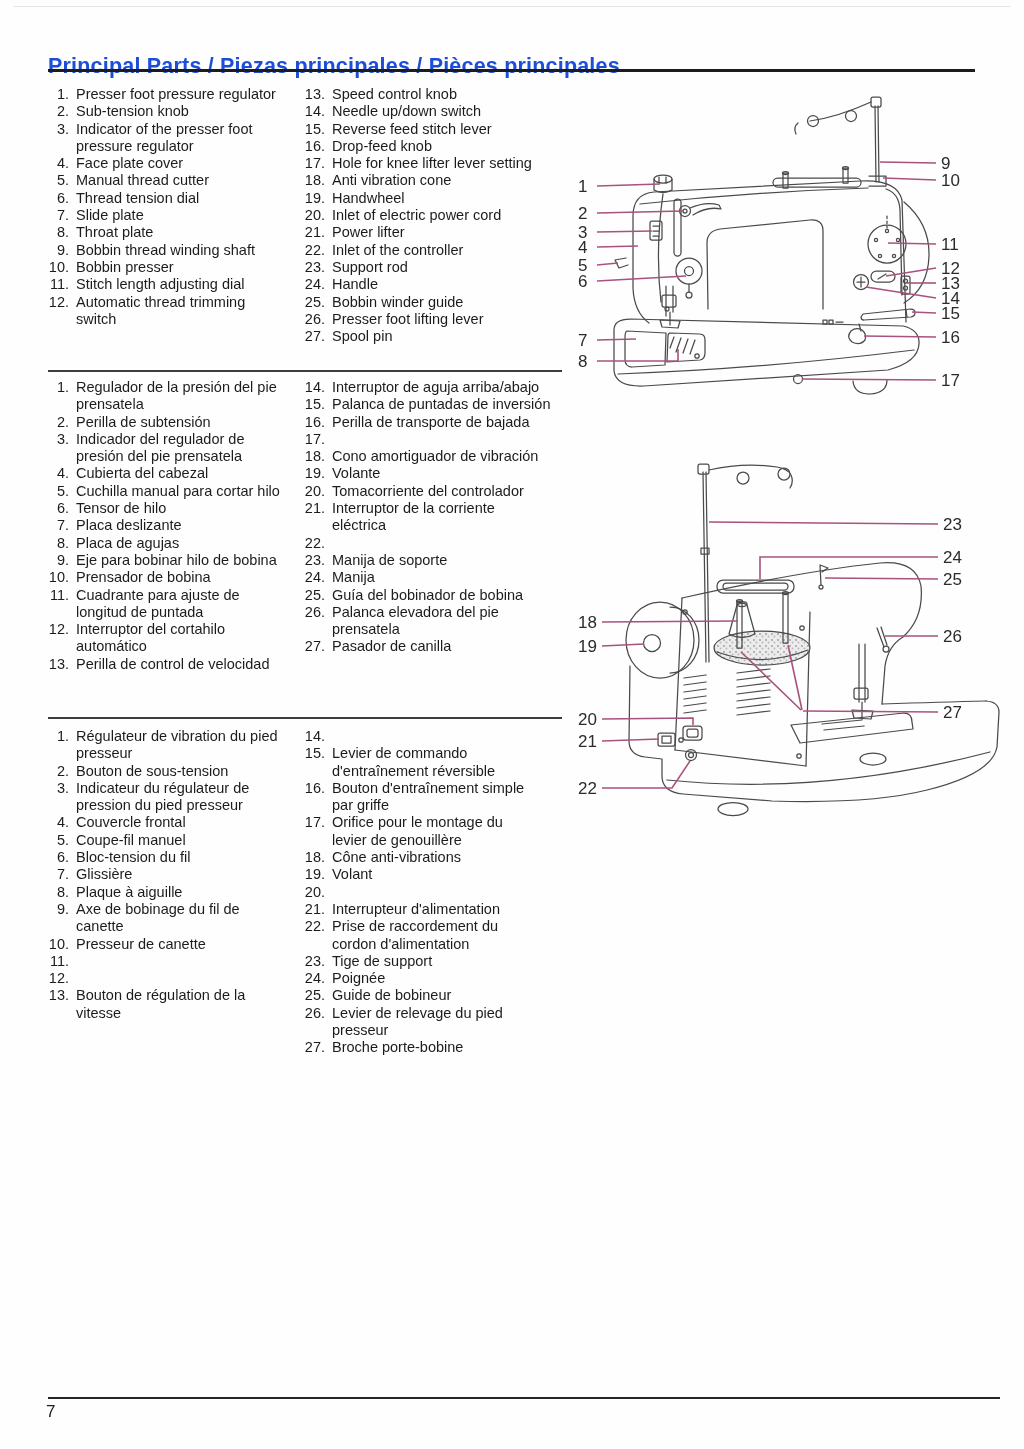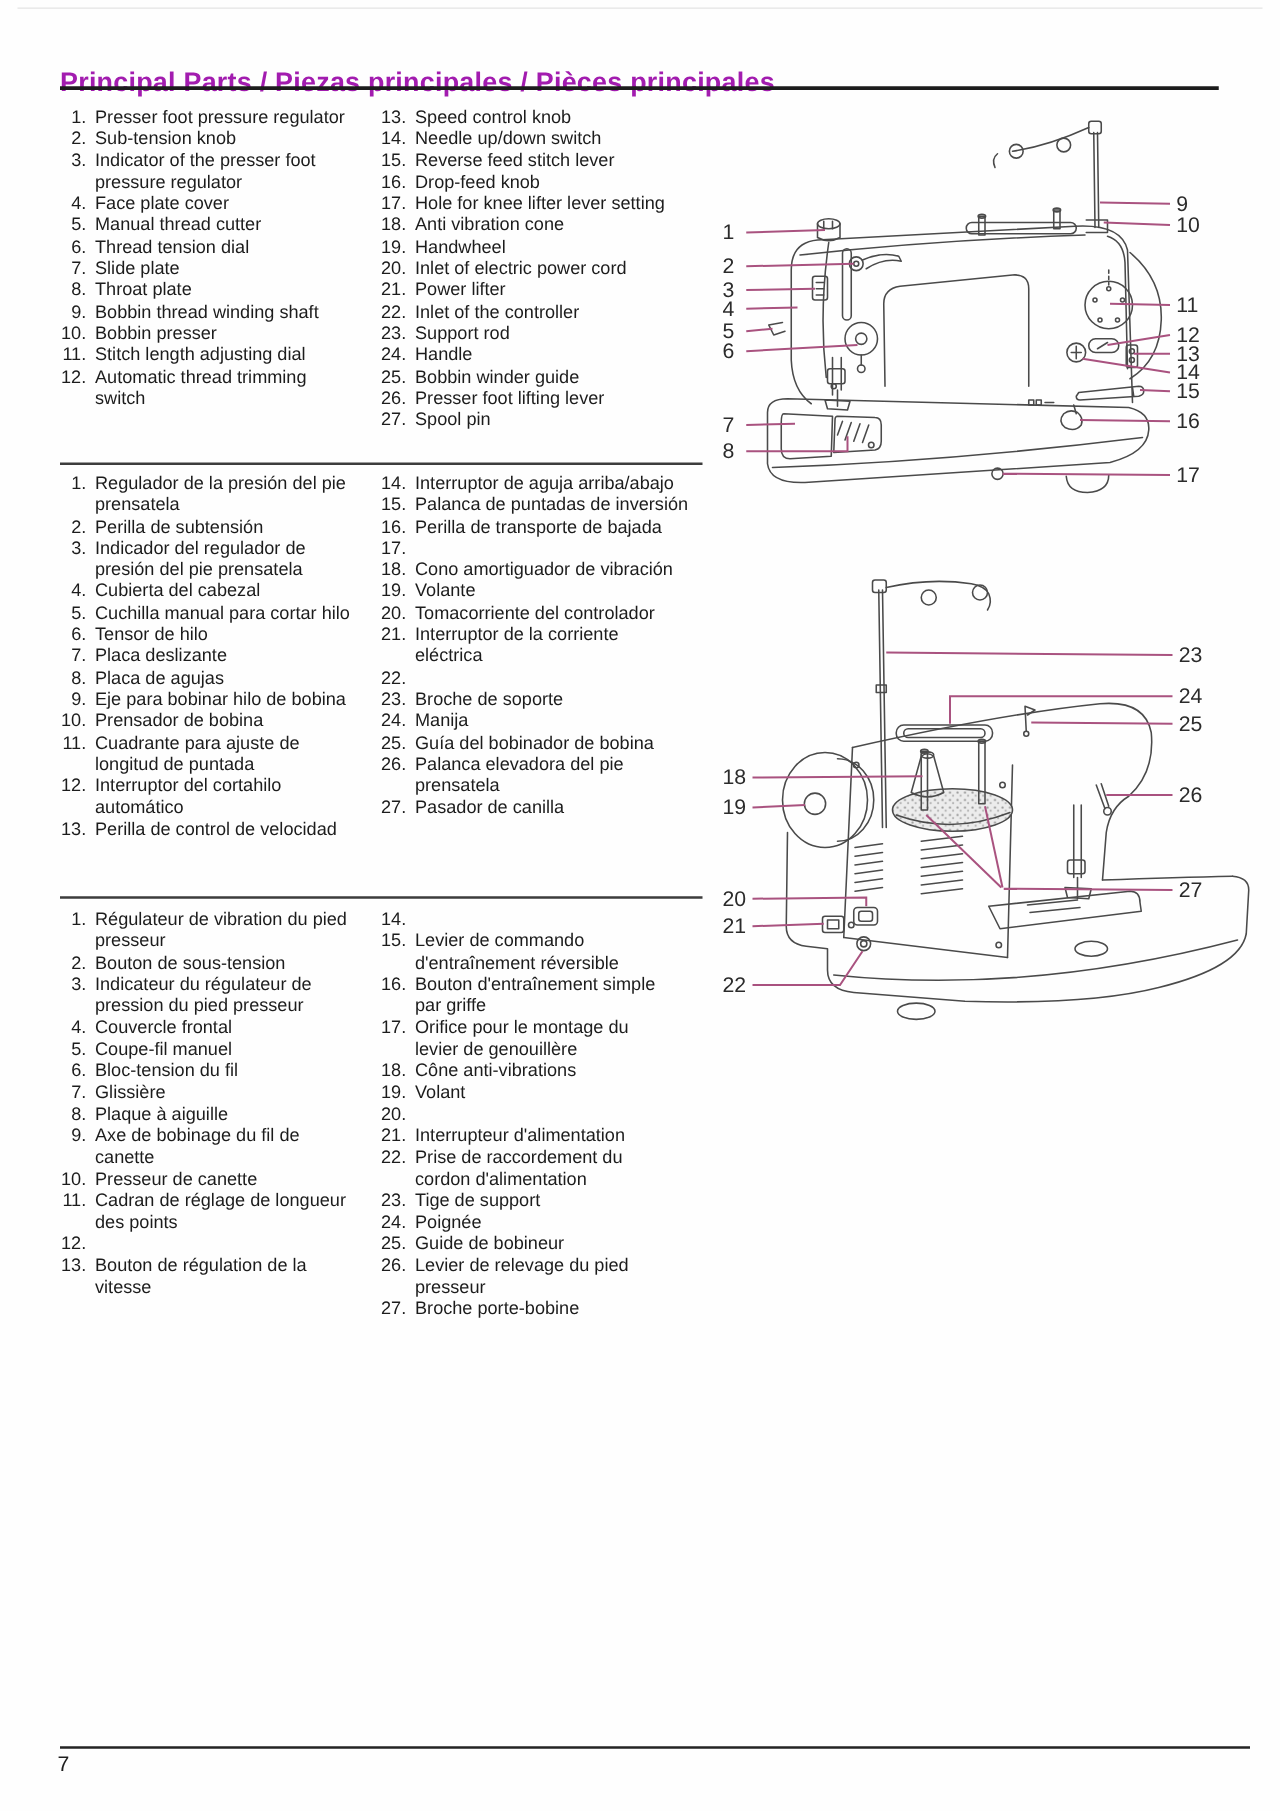--- a/index.html
+++ b/index.html
@@ -1,19 +1,19 @@
 <!DOCTYPE html>
 <html><head>
 <meta charset="utf-8">
 <style>
   html,body{margin:0;padding:0;background:#ffffff;}
   .page{position:relative;width:1024px;height:1449px;background:#fefefe;overflow:hidden;
         font-family:"Liberation Sans",sans-serif;color:#1e1e1e;}
   .scan-edge{position:absolute;top:6px;left:14px;width:996px;height:1px;background:#e3e3e3;}
-  .title{position:absolute;left:48px;top:40px;font-size:21.5px;font-weight:bold;color:#a21caf;
+  .title{position:absolute;left:48px;top:40px;font-size:21.5px;font-weight:bold;color:#1d4ed8;
          letter-spacing:0.2px;white-space:nowrap;}
   .title-rule{position:absolute;left:48px;top:69px;width:927px;height:3px;background:#1c1c1c;}
   .divider{position:absolute;left:48px;width:514px;height:2px;background:#3c3c3c;}
   .footer-rule{position:absolute;left:48px;top:1397px;width:952px;height:2px;background:#242424;}
   .page-number{position:absolute;left:46px;top:1402px;font-size:17px;color:#1e1e1e;}
   .col{position:absolute;width:268px;}
   .item{display:flex;font-size:14.5px;line-height:17.3px;color:#1c1c1c;}
   .item .num{flex:none;width:29px;text-align:right;padding-right:7px;}
   .item .txt{white-space:pre-line;}
   svg.diagram{position:absolute;overflow:visible;}
@@ -236,21 +236,21 @@
       <div class="item">
         <span class="num">21.</span>
         <span class="txt">Interruptor de la corriente
 eléctrica</span>
       </div>
       <div class="item">
         <span class="num">22.</span>
       </div>
       <div class="item">
         <span class="num">23.</span>
-        <span class="txt">Broche de soporte</span>
+        <span class="txt">Manija de soporte</span>
       </div>
       <div class="item">
         <span class="num">24.</span>
         <span class="txt">Manija</span>
       </div>
       <div class="item">
         <span class="num">25.</span>
         <span class="txt">Guía del bobinador de bobina</span>
       </div>
       <div class="item">
@@ -305,22 +305,20 @@
         <span class="num">9.</span>
         <span class="txt">Axe de bobinage du fil de
 canette</span>
       </div>
       <div class="item">
         <span class="num">10.</span>
         <span class="txt">Presseur de canette</span>
       </div>
       <div class="item">
         <span class="num">11.</span>
-        <span class="txt">Cadran de réglage de longueur
-des points</span>
       </div>
       <div class="item">
         <span class="num">12.</span>
       </div>
       <div class="item">
         <span class="num">13.</span>
         <span class="txt">Bouton de régulation de la
 vitesse</span>
       </div>
     </div>

